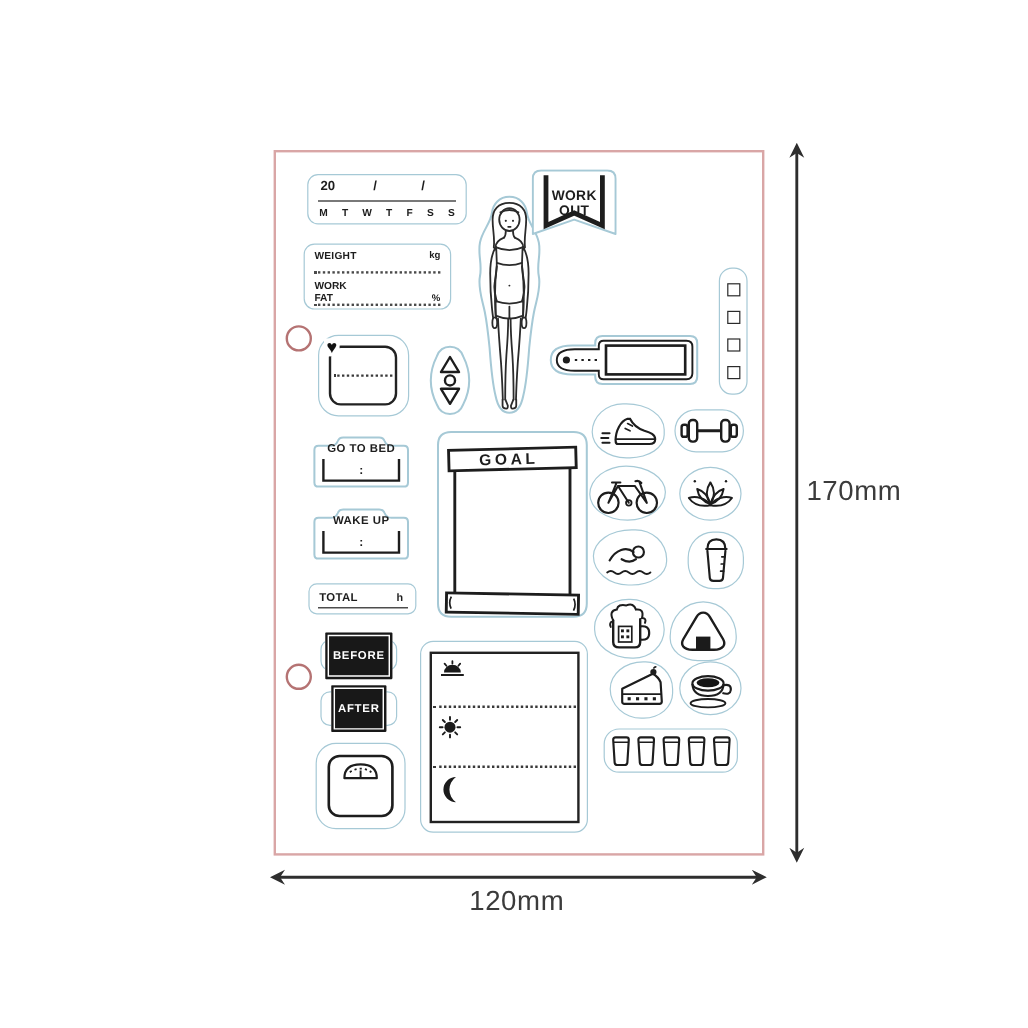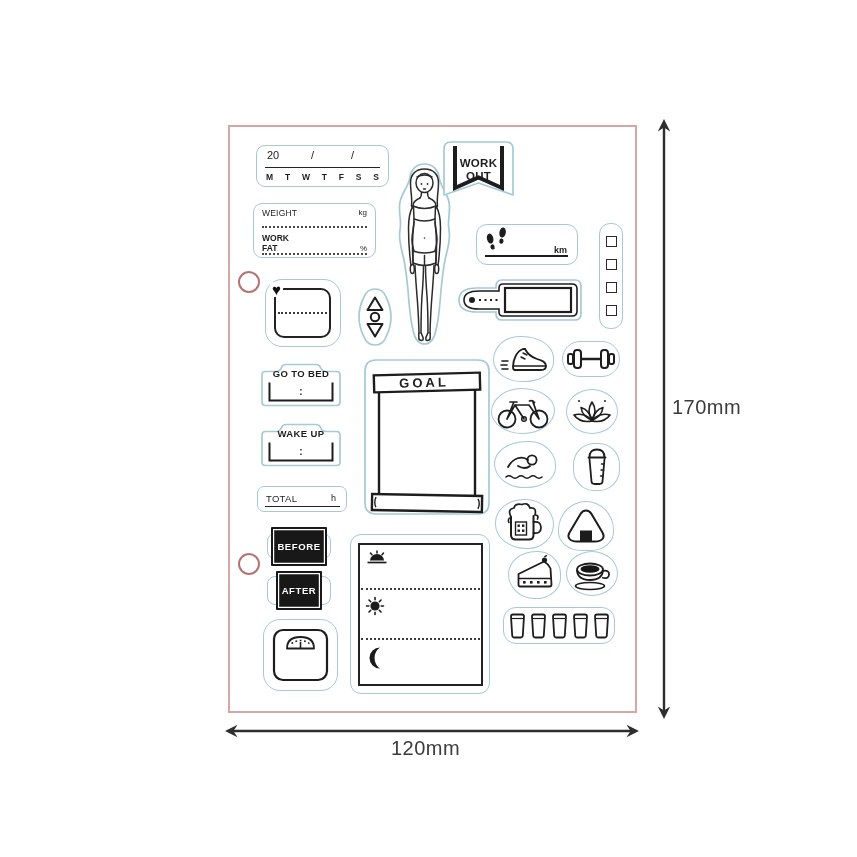--- a/index.html
+++ b/index.html
@@ -7,27 +7,27 @@
     --ink:#1d1d1d;
     --pink:#d9a6a6;
     --hole:#b57373;
     --arrow:#2e2e2e;
   }
   html,body{margin:0;padding:0;background:#ffffff;}
   #page{position:relative;width:857px;height:857px;background:#fff;overflow:hidden;
         font-family:"Liberation Sans",sans-serif;color:var(--ink);}
   .s{position:absolute;box-sizing:border-box;}
   .cut{border:1.7px solid var(--cut);background:#fff;}
-  .inkb{font-weight:normal;color:var(--ink);}
+  .inkb{font-weight:bold;color:var(--ink);}
   svg{display:block;}
   svg text{fill:var(--ink);font-family:"Liberation Sans",sans-serif;font-weight:bold;}
   .blob{display:flex;align-items:center;justify-content:center;}
   .weekdays{display:flex;justify-content:space-between;align-items:center;}
   .weekdays span{font-weight:bold;font-size:8.5px;color:var(--ink);}
-  .dim-label{position:absolute;font-size:20px;color:#3b3b3b;letter-spacing:0.5px;}
+  .dim-label{position:absolute;font-size:23px;color:#3b3b3b;letter-spacing:0.5px;}
   .label-black{background:#181818;color:#fff;font-weight:bold;font-size:9.5px;letter-spacing:0.6px;
                padding:14px 6px;border-radius:1px;box-shadow:inset 0 0 0 2px #181818, inset 0 0 0 3.2px #ffffff;}
   .chk{width:9px;height:9px;border:1.8px solid #2a2a2a;background:#fff;}
   .dotline{border-top:2.2px dotted #3a3a3a;}
 </style>
 </head>
 <body>
 
 <div id="page">
 
@@ -98,34 +98,20 @@
   <div class="s" style="left:443px;top:141px;width:71px;height:66px;">
     <svg width="71" height="66" viewBox="0 0 71 66" fill="none">
       <path d="M8 1 H63 Q70 1 70 8 V54 L35.5 42 L1 54 V8 Q1 1 8 1 Z" stroke="#a6c9d6" stroke-width="1.7" fill="#fff" stroke-linejoin="round"></path>
       <path d="M12 5 V47 L35.5 36.5 L59 47 V5" stroke="#1d1d1d" stroke-width="4"></path>
       <text x="35.5" y="26" text-anchor="middle" font-size="11.5" letter-spacing="0.3">WORK</text>
       <text x="35.5" y="38.5" text-anchor="middle" font-size="11.5" letter-spacing="0.3">OUT</text>
     </svg>
   </div>
 
 
-  <div class="s cut" style="left:476px;top:224px;width:102px;height:41px;border-radius:11px;">
-    <svg width="98" height="37" viewBox="0 0 98 37" fill="none">
-      <g fill="#1d1d1d" transform="translate(14,17) rotate(-14)">
-        <ellipse cx="0" cy="-3.5" rx="3.2" ry="5.1"></ellipse>
-          <ellipse cx="0.3" cy="5.2" rx="2.1" ry="2.6"></ellipse>
-      </g>
-      <g fill="#1d1d1d" transform="translate(25,11) rotate(10)">
-        <ellipse cx="0" cy="-3.5" rx="3.2" ry="5.1"></ellipse>
-          <ellipse cx="0.3" cy="5.2" rx="2.1" ry="2.6"></ellipse>
-      </g>
-      <path d="M8 31 H91" stroke="#1d1d1d" stroke-width="1.9"></path>
-      <text x="90" y="27.5" text-anchor="end" font-size="9" font-weight="normal">km</text>
-    </svg>
-  </div>
 
   <div class="s cut" style="left:599px;top:223px;width:24px;height:106px;border-radius:11px;display:flex;flex-direction:column;justify-content:space-evenly;align-items:center;">
     <div class="chk"></div>
     <div class="chk"></div>
     <div class="chk"></div>
     <div class="chk"></div>
   </div>
 
   <div class="s cut" style="left:265px;top:279px;width:76px;height:68px;border-radius:17px;">
     <div class="s" style="left:8px;top:8px;width:57px;height:50px;border:2.2px solid #222;border-radius:10px;">

